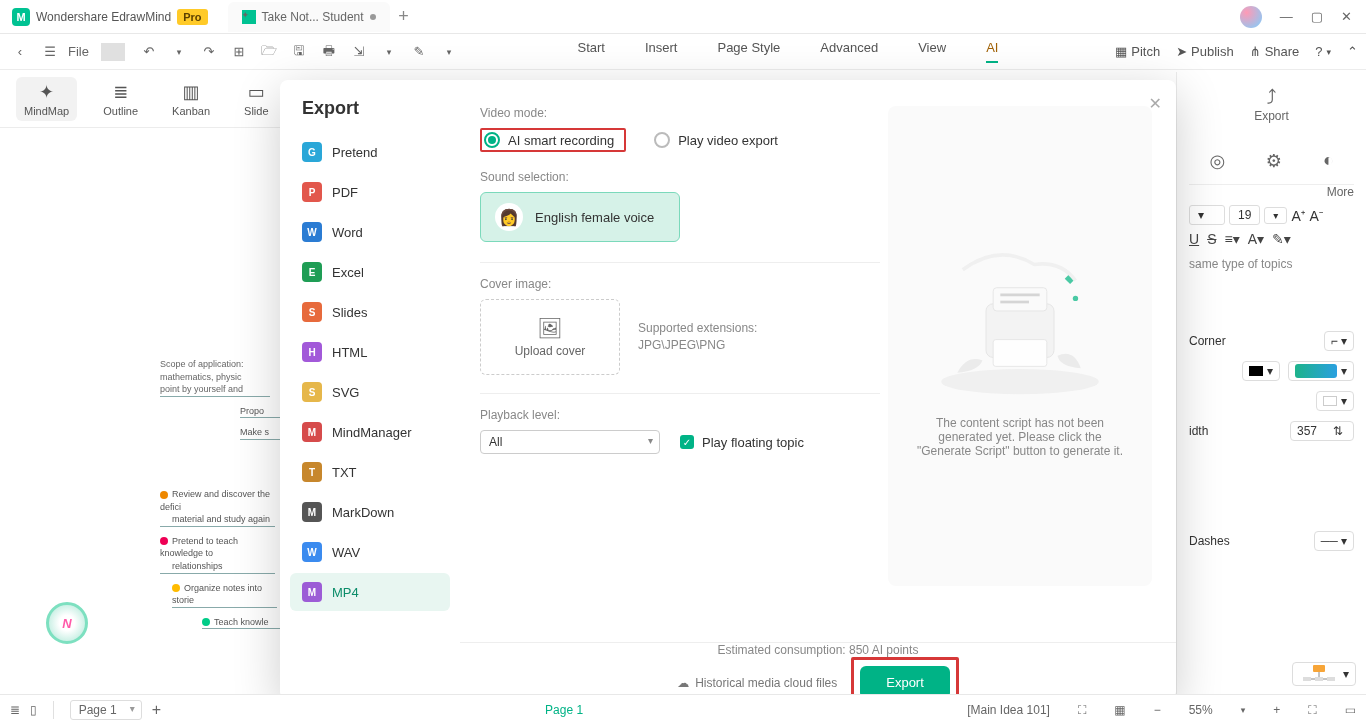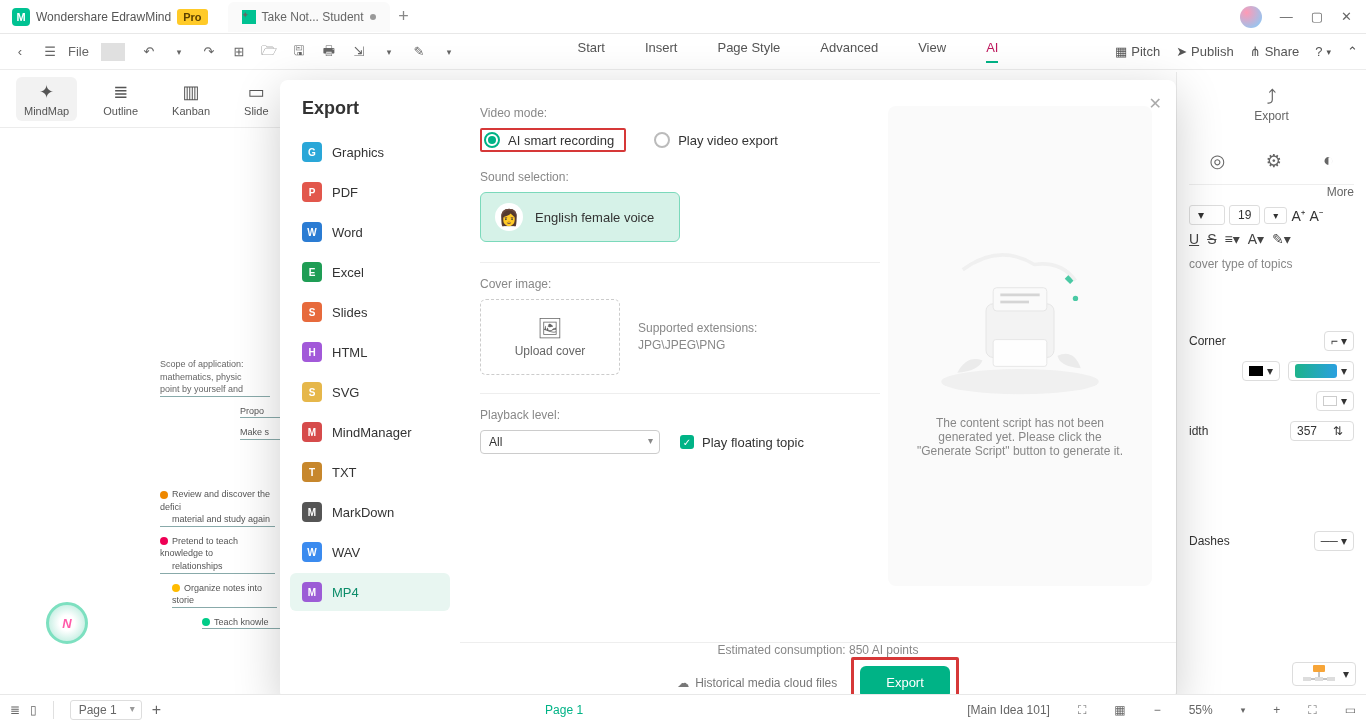--- a/index.html
+++ b/index.html
@@ -18,21 +18,21 @@
 .win-controls { display: flex; align-items: center; gap: 18px; padding-right: 14px; color: #666; }
 .avatar-circle { width: 22px; height: 22px; border-radius: 50%; background: radial-gradient(circle at 30% 30%, #ff9ab5, #7bd0ff); }
 
 
 .maintb { height: 36px; background: #fff; display: flex; align-items: center; padding: 0 8px; border-bottom: 1px solid #ececec; }
 .nav-icons { display: flex; align-items: center; gap: 6px; color: #666; }
 .nav-icons span { width: 24px; display: inline-flex; justify-content: center; cursor: pointer; }
 .tb-sep { width: 1px; height: 18px; background: #e0e0e0; margin: 0 6px; }
 .menu-tabs { flex: 1; display: flex; justify-content: center; gap: 40px; }
 .menu-tabs span { font-size: 13px; color: #555; cursor: pointer; padding-bottom: 6px; }
-.menu-tabs span.active { color: #be185d; border-bottom: 2px solid #00b386; font-weight: 500; }
+.menu-tabs span.active { color: #a16207; border-bottom: 2px solid #00b386; font-weight: 500; }
 .right-actions { display: flex; align-items: center; gap: 16px; color: #555; font-size: 13px; }
 .right-actions .act { display: flex; align-items: center; gap: 4px; cursor: pointer; }
 
 
 .viewbar { height: 58px; background: #fff; border-bottom: 1px solid #ececec; display: flex; align-items: center; padding: 0 16px; gap: 18px; }
 .view-btn { display: flex; flex-direction: column; align-items: center; gap: 2px; font-size: 11px; color: #555; padding: 4px 8px; cursor: pointer; border-radius: 6px; }
 .view-btn.active { background: #f2f2f2; }
 .view-btn .vicon { font-size: 18px; color: #555; }
 
 
@@ -229,21 +229,21 @@
     <span style="font-size:14px">A⁺</span>
     <span style="font-size:14px">A⁻</span>
   </div>
   <div class="style-bar">
     <span><u>U</u></span>
     <span><s>S</s></span>
     <span>≡▾</span>
     <span>A▾</span>
     <span>✎▾</span>
   </div>
-  <div class="same-type">cover type of topics</div>
+  <div class="same-type">same type of topics</div>
   <div style="height:40px"></div>
   <div class="prop-row">
       <span>Corner</span>
       <span class="selectish">⌐ ▾</span>
     </div>
   <div class="prop-row" style="justify-content:flex-end;gap:8px">
     <span class="selectish"><span class="color-sw" style="background:#000"></span>▾</span>
     <span class="selectish"><span class="grad-sw"></span>▾</span>
   </div>
   <div class="prop-row" style="justify-content:flex-end">
@@ -273,21 +273,21 @@
   </div>
 </div>
 
 <div class="dialog">
   <span class="dlg-close">✕</span>
   <div class="dlg-left">
     <div class="dlg-title">Export</div>
     <div class="fmt-list" id="fmt-list">
         <div class="fmt-item">
           <span class="fmt-ico" style="background: rgb(42, 167, 216);">G</span>
-          <span>Graphics</span>
+          <span>Pretend</span>
         </div>
         <div class="fmt-item">
           <span class="fmt-ico" style="background: rgb(226, 87, 76);">P</span>
           <span>PDF</span>
         </div>
         <div class="fmt-item">
           <span class="fmt-ico" style="background: rgb(43, 124, 211);">W</span>
           <span>Word</span>
         </div>
         <div class="fmt-item">

